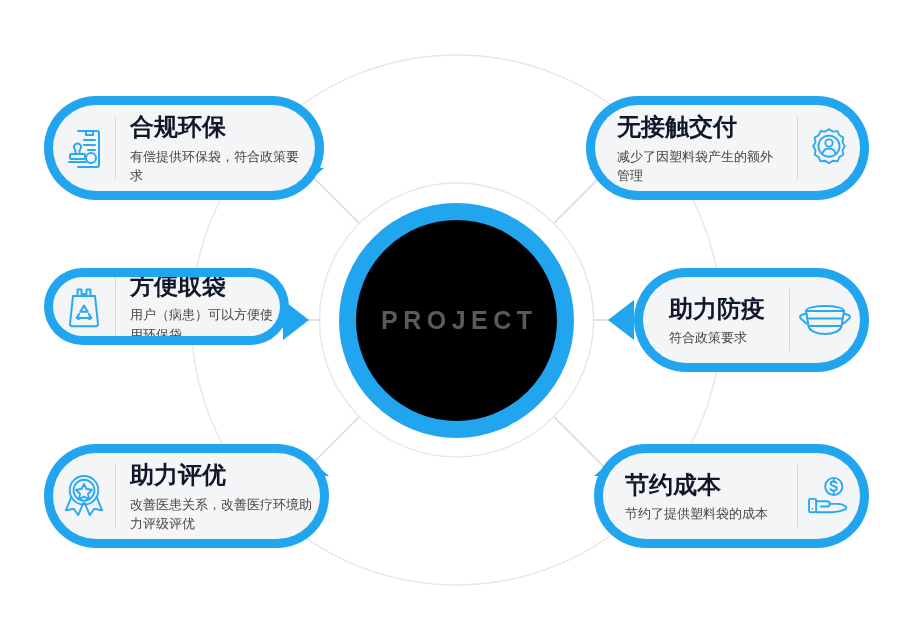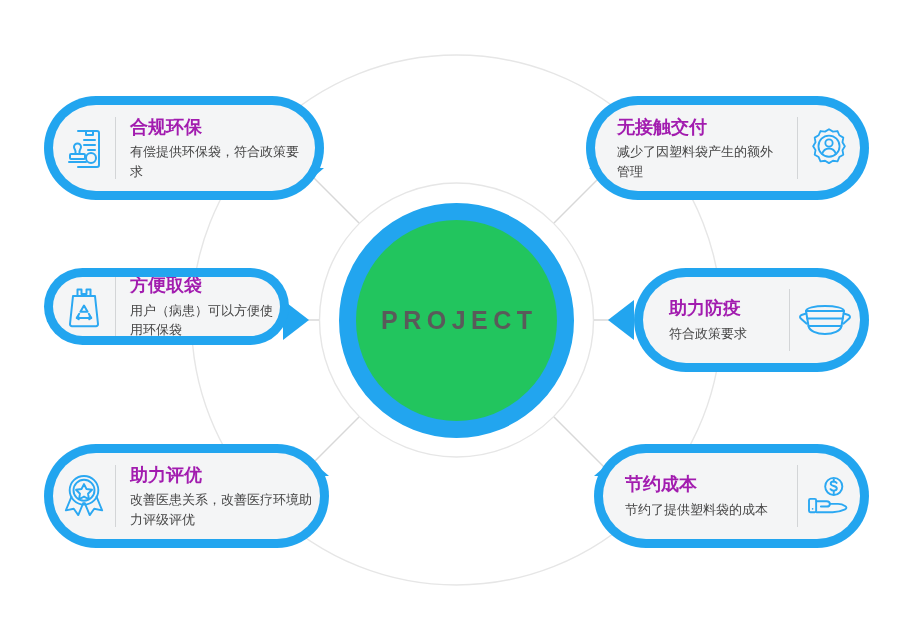--- a/index.html
+++ b/index.html
@@ -26,21 +26,21 @@
   }
 
   
   .hub {
     position: absolute;
     left: 339px;
     top: 203px;
     width: 235px;
     height: 235px;
     border-radius: 50%;
-    background: #22c55e;
+    background: #000000;
     border: 17px solid #22a5ef;
     box-sizing: border-box;
     display: flex;
     flex-direction: column;
     align-items: center;
     justify-content: center;
     z-index: 5;
   }
   .hub-line {
     color: #5a5a5a;
@@ -84,22 +84,22 @@
     height: 62px;
     background: #d3d5d7;
   }
   .card-text {
     flex: 1 1 auto;
     padding: 0 6px 0 14px;
     min-width: 0;
   }
   .card-text.right-pad { padding: 0 14px 0 16px; }
   .card-title {
-    color: #a21caf;
-    font-size: 18px;
+    color: #0f172a;
+    font-size: 24px;
     font-weight: bold;
     line-height: 1.42;
     white-space: nowrap;
   }
   .card-desc {
     color: #454545;
     font-size: 13px;
     line-height: 1.5;
     margin-top: 2px;
   }

